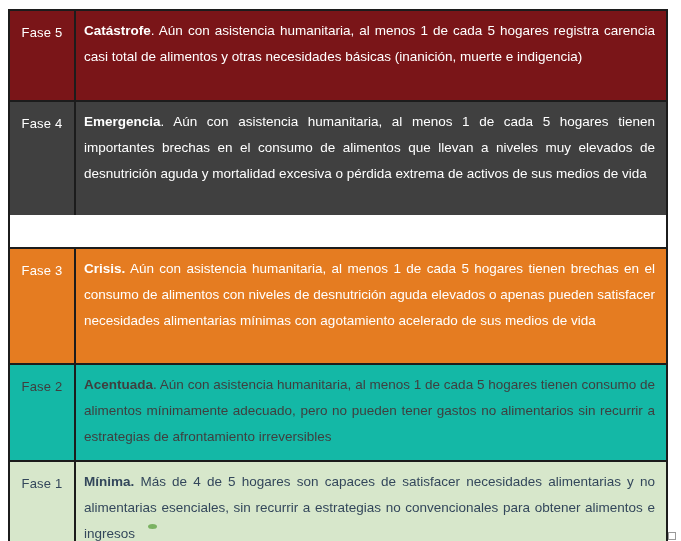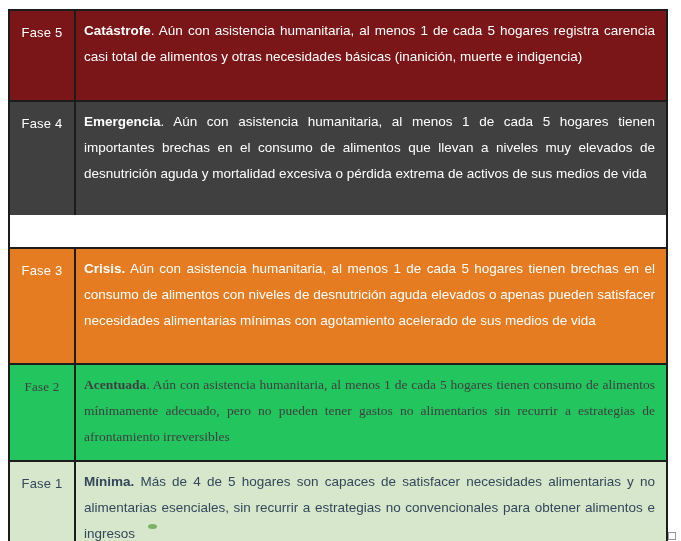--- a/index.html
+++ b/index.html
@@ -84,21 +84,21 @@
     <div class="cell-desc"><b>Emergencia</b><span>. Aún con asistencia humanitaria, al menos 1 de cada 5 hogares tienen importantes brechas en el consumo de alimentos que llevan a niveles muy elevados de desnutrición aguda y mortalidad excesiva o pérdida extrema de activos de sus medios de vida</span></div>
   </div>
 
   <div class="row" style="background-color: rgb(229, 124, 33); color: rgb(255, 255, 255); margin-top: 32px;">
     <div class="cell-label">
       <span>Fase 3</span>
     </div>
     <div class="cell-desc"><b>Crisis.</b><span> Aún con asistencia humanitaria, al menos 1 de cada 5 hogares tienen brechas en el consumo de alimentos con niveles de desnutrición aguda elevados o apenas pueden satisfacer necesidades alimentarias mínimas con agotamiento acelerado de sus medios de vida</span></div>
   </div>
 
-  <div class="row" style="background-color: #22c55e; color: rgb(63, 63, 63); font-family: Liberation Serif, serif;">
+  <div class="row" style="background-color: #14b8a6; color: rgb(63, 63, 63);">
     <div class="cell-label">
       <span>Fase 2</span>
     </div>
     <div class="cell-desc"><b>Acentuada</b><span>. Aún con asistencia humanitaria, al menos 1 de cada 5 hogares tienen consumo de alimentos mínimamente adecuado, pero no pueden tener gastos no alimentarios sin recurrir a estrategias de afrontamiento irreversibles</span></div>
   </div>
 
   <div class="row" style="background-color: rgb(215, 231, 203); color: rgb(51, 71, 91);">
     <div class="cell-label">
       <span>Fase 1</span>
     </div>

